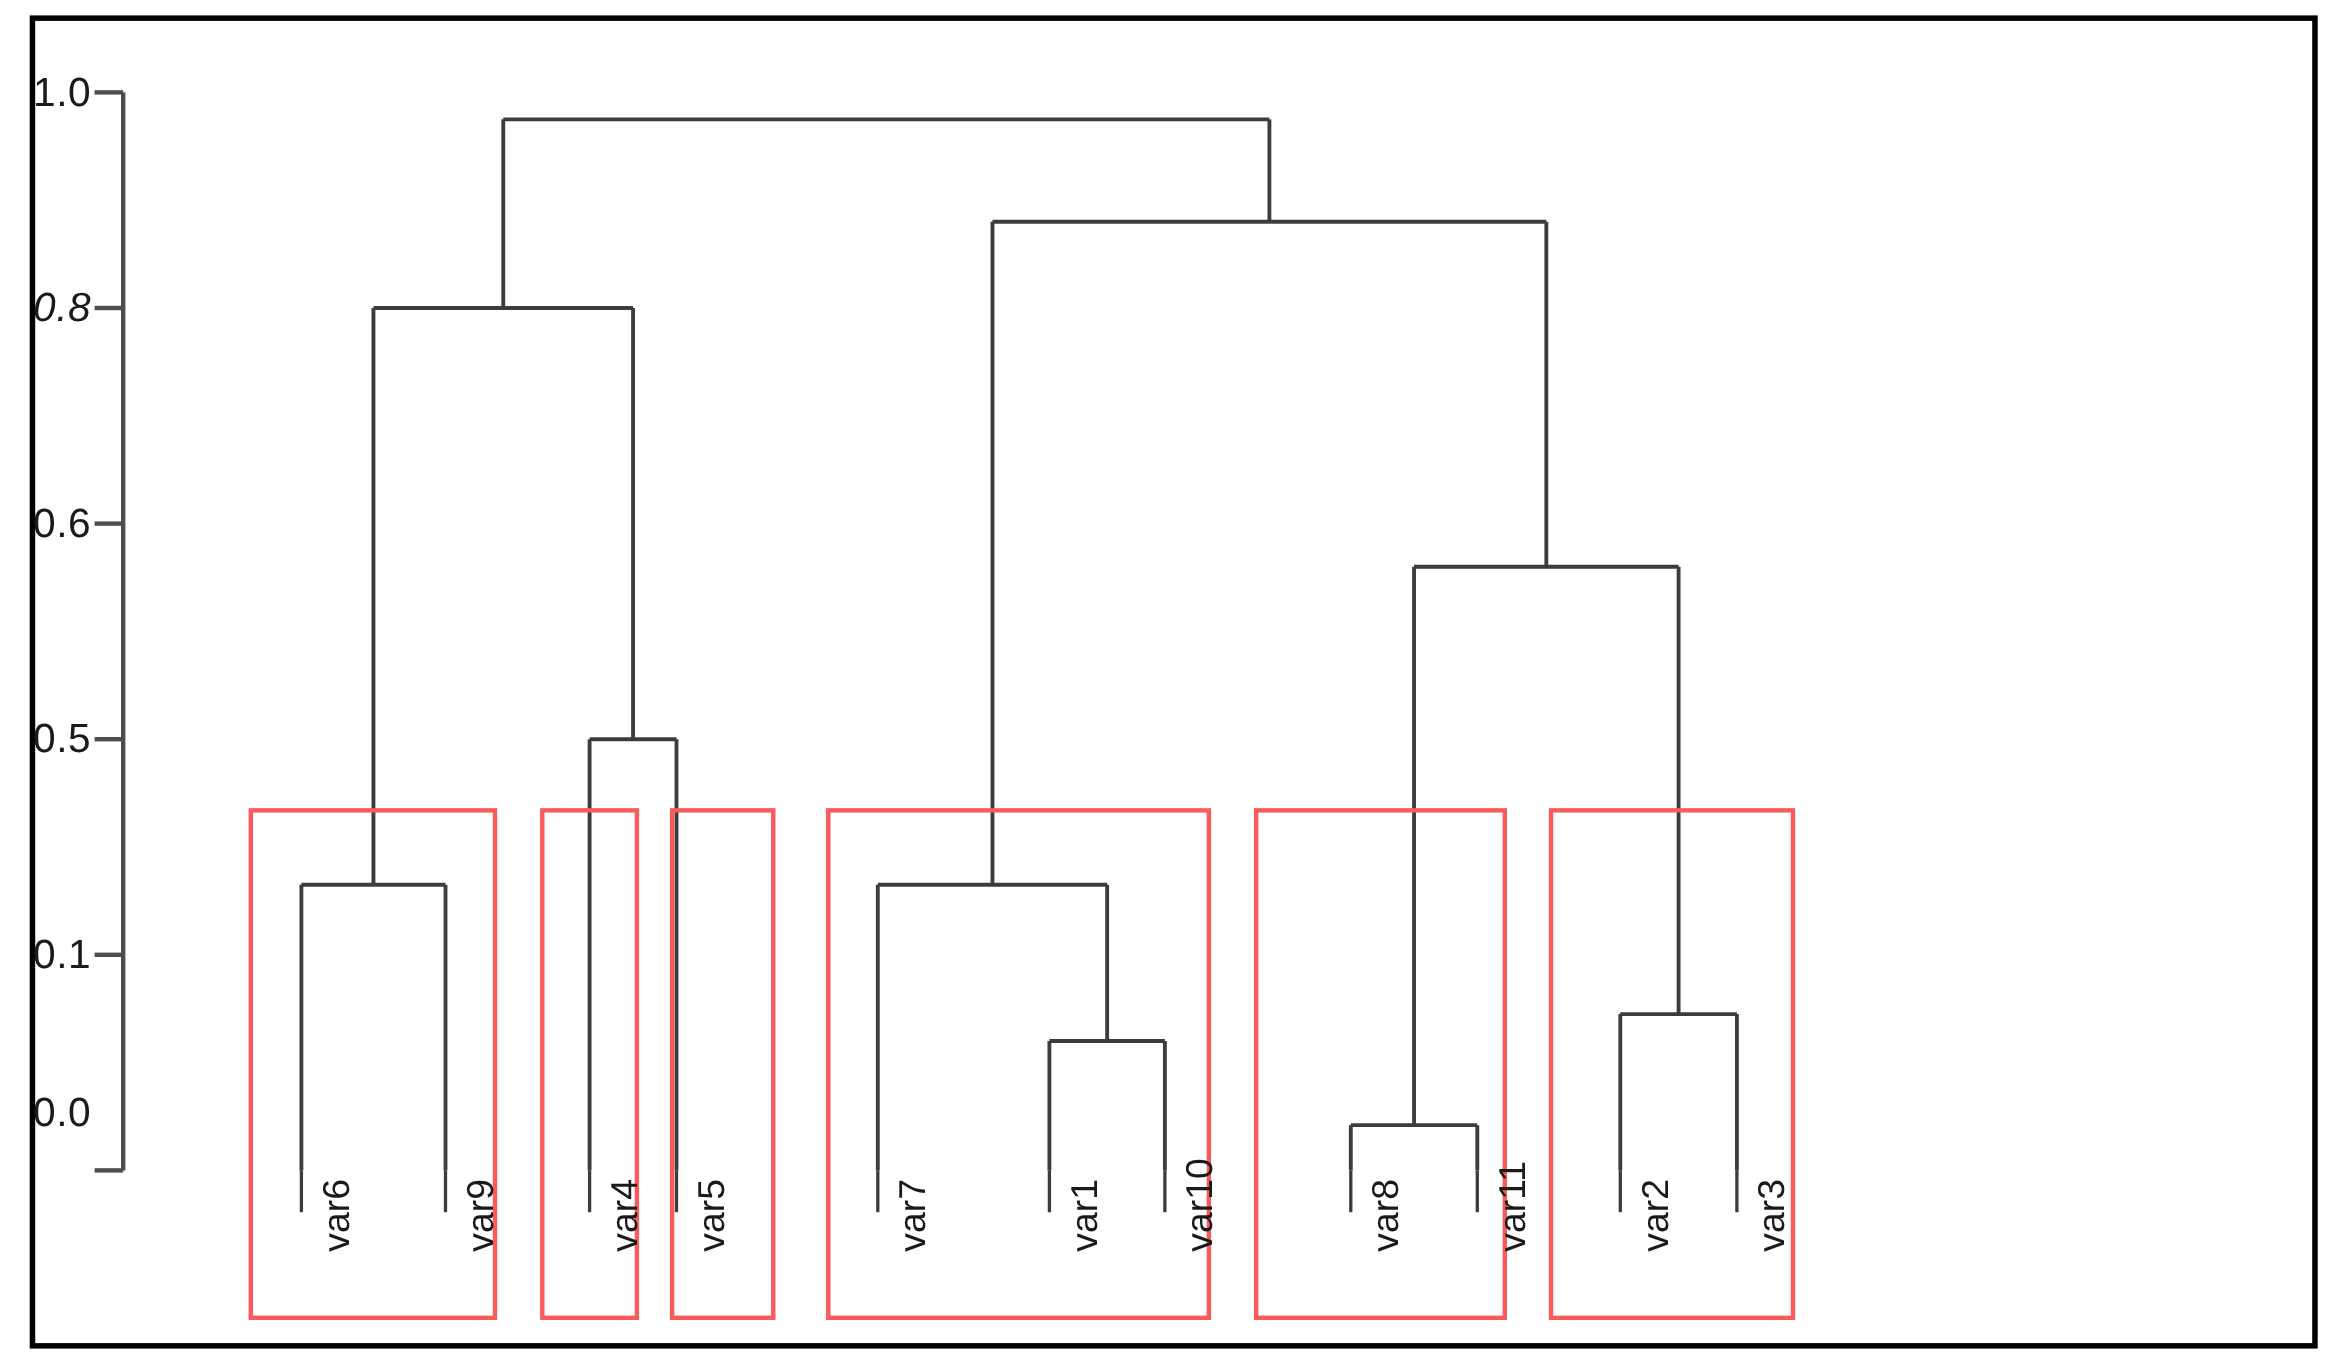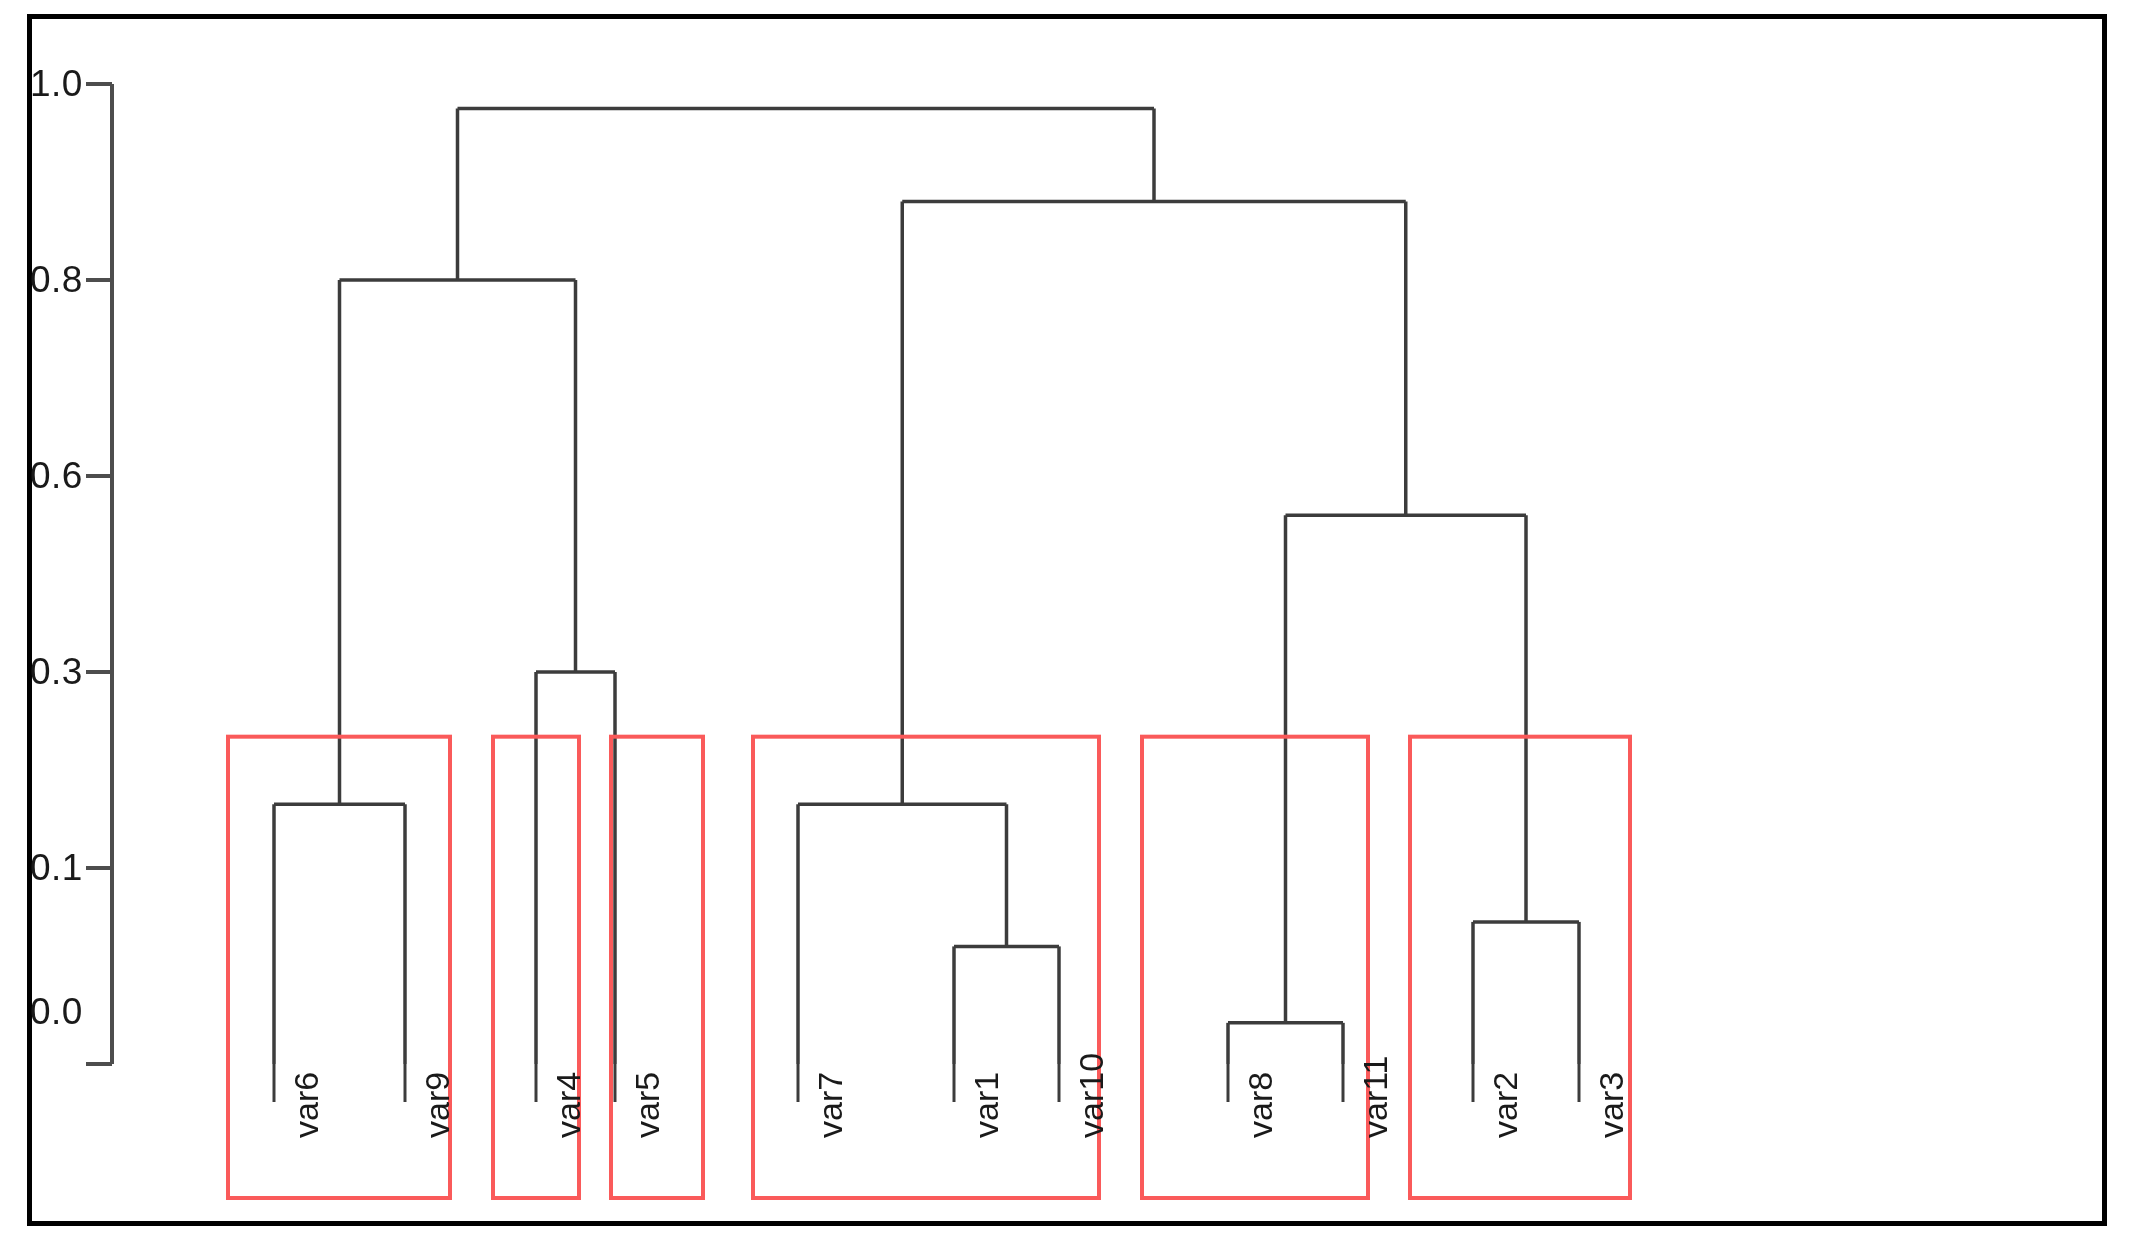--- a/index.html
+++ b/index.html
@@ -124,23 +124,23 @@
       <line x1="954" y1="1064" x2="954" y2="1102" stroke="#3c3c3c" stroke-width="3"></line>
       <line x1="1059" y1="1064" x2="1059" y2="1102" stroke="#3c3c3c" stroke-width="3"></line>
       <line x1="1228" y1="1064" x2="1228" y2="1102" stroke="#3c3c3c" stroke-width="3"></line>
       <line x1="1343" y1="1064" x2="1343" y2="1102" stroke="#3c3c3c" stroke-width="3"></line>
       <line x1="1473" y1="1064" x2="1473" y2="1102" stroke="#3c3c3c" stroke-width="3"></line>
       <line x1="1579" y1="1064" x2="1579" y2="1102" stroke="#3c3c3c" stroke-width="3"></line>
     </svg>
   <div id="labels-layer">
       <div class="tick-label" style="left: 30px; width: 52px; top: 1012px;">0.0</div>
       <div class="tick-label" style="left: 30px; width: 52px; top: 868px;">0.1</div>
-      <div class="tick-label" style="left: 30px; width: 52px; top: 672px;">0.3</div>
+      <div class="tick-label" style="left: 30px; width: 52px; top: 672px;">0.5</div>
       <div class="tick-label" style="left: 30px; width: 52px; top: 476px;">0.6</div>
-      <div class="tick-label" style="left: 30px; width: 52px; top: 280px;">0.8</div>
+      <div class="tick-label" style="left: 30px; width: 52px; top: 280px; font-style: italic;">0.8</div>
       <div class="tick-label" style="left: 30px; width: 52px; top: 84px;">1.0</div>
       <div class="leaf-label" style="left: 287px; top: 1138px;">var6</div>
       <div class="leaf-label" style="left: 418px; top: 1138px;">var9</div>
       <div class="leaf-label" style="left: 549px; top: 1138px;">var4</div>
       <div class="leaf-label" style="left: 628px; top: 1138px;">var5</div>
       <div class="leaf-label" style="left: 811px; top: 1138px;">var7</div>
       <div class="leaf-label" style="left: 967px; top: 1138px;">var1</div>
       <div class="leaf-label" style="left: 1072px; top: 1138px;">var10</div>
       <div class="leaf-label" style="left: 1241px; top: 1138px;">var8</div>
       <div class="leaf-label" style="left: 1356px; top: 1138px;">var11</div>

